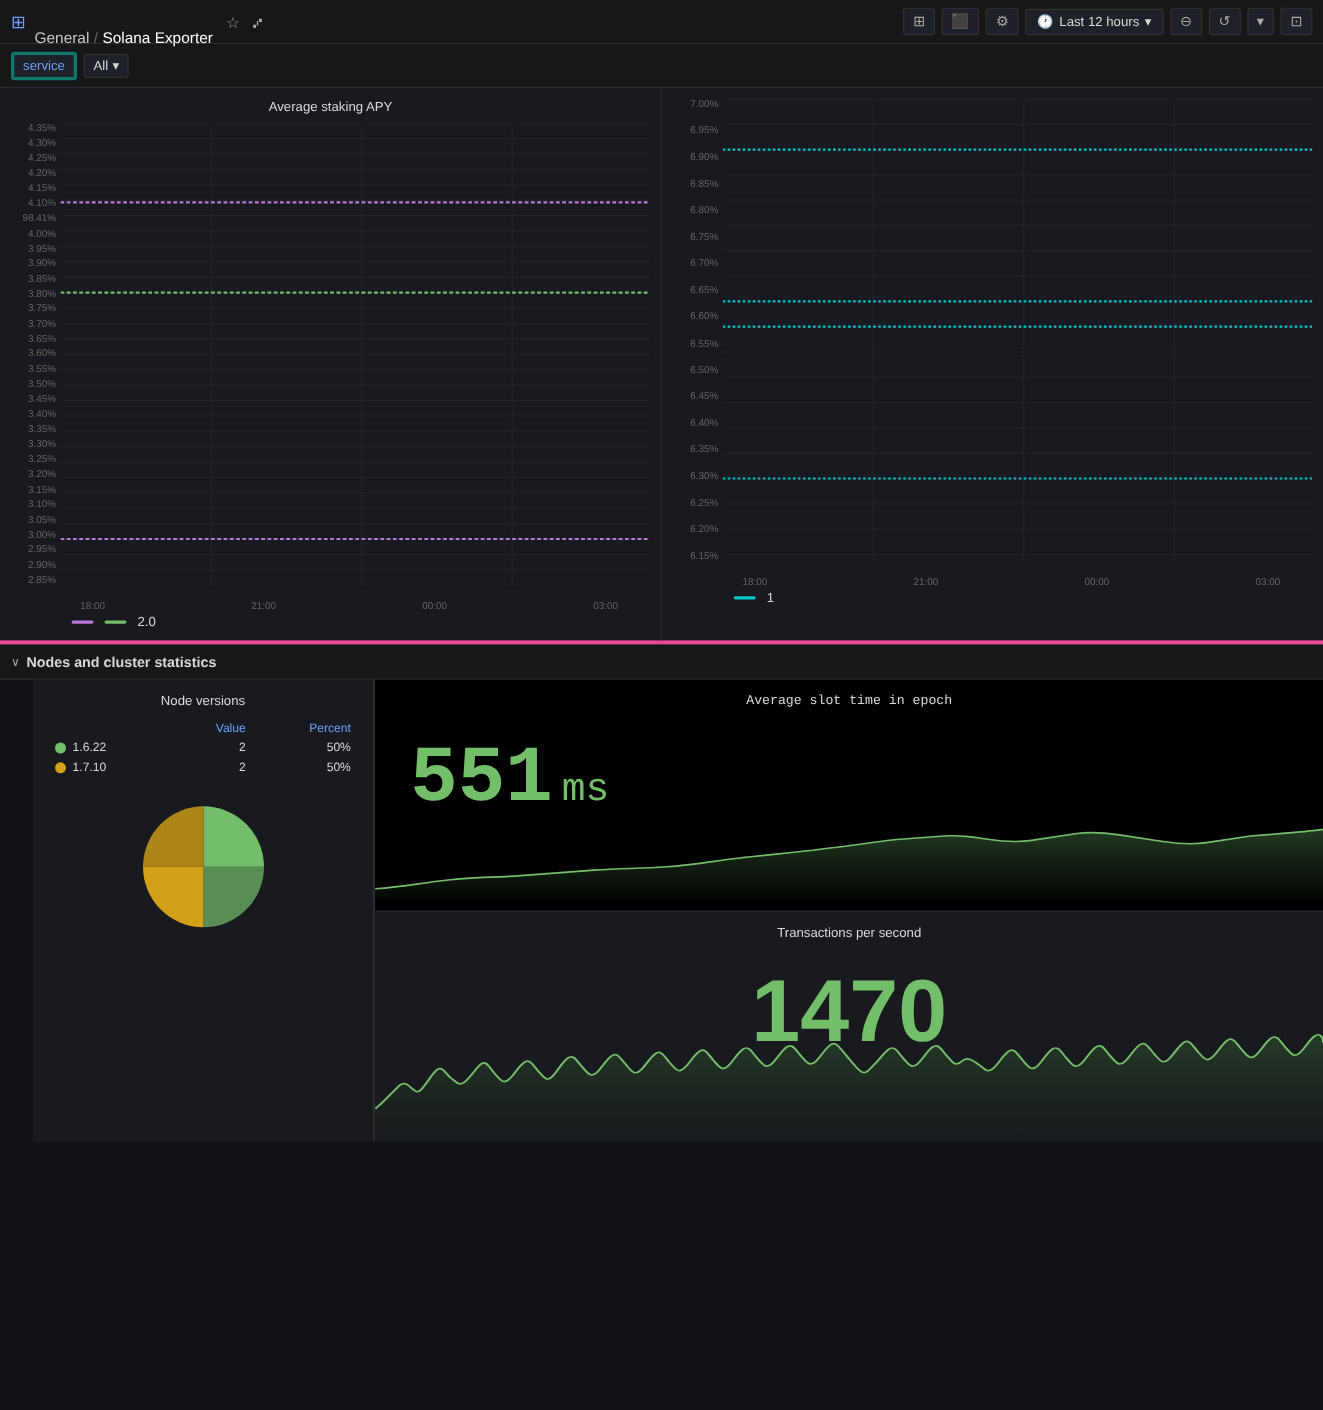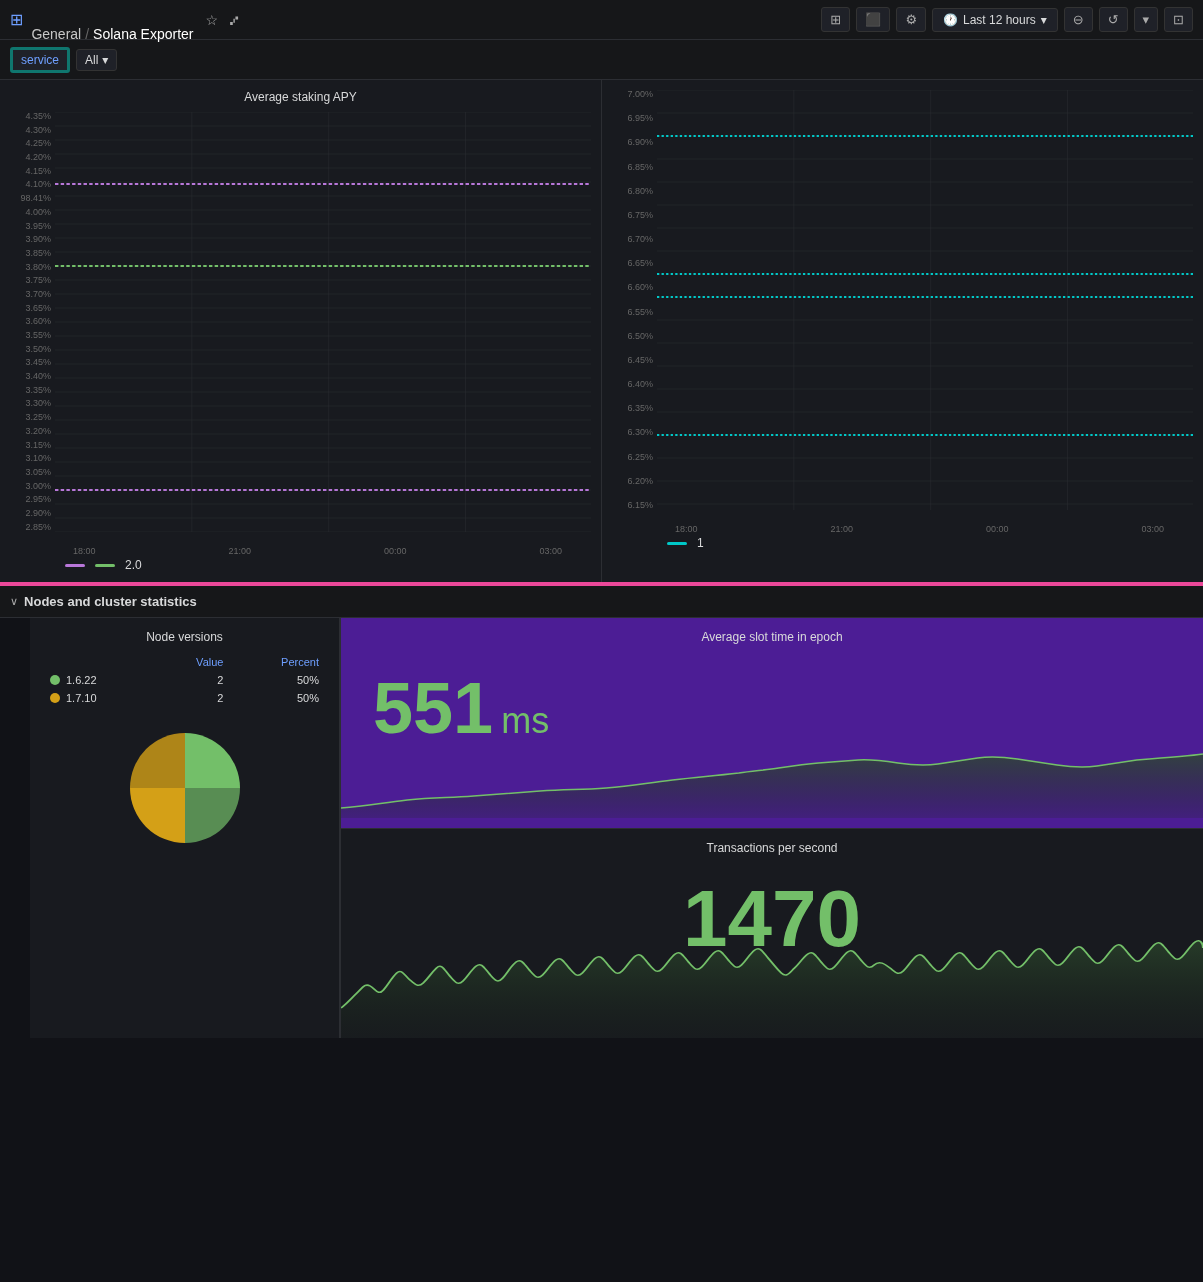--- a/index.html
+++ b/index.html
@@ -285,23 +285,24 @@
     
     .right-column {
       flex: 1.8;
       display: flex;
       flex-direction: column;
       border-left: 1px solid #2c2e33;
     }
     .right-top {
       flex: 1;
       border-bottom: 1px solid #2c2e33;
-      background: #4c1d95;
+      background: #000000;
       padding: 12px;
       position: relative;
+      font-family: Liberation Mono, monospace;
     }
     .right-bottom {
       flex: 1;
       background: #181a1f;
       padding: 12px;
       position: relative;
     }
 
     .stat-big {
       font-size: 72px;

